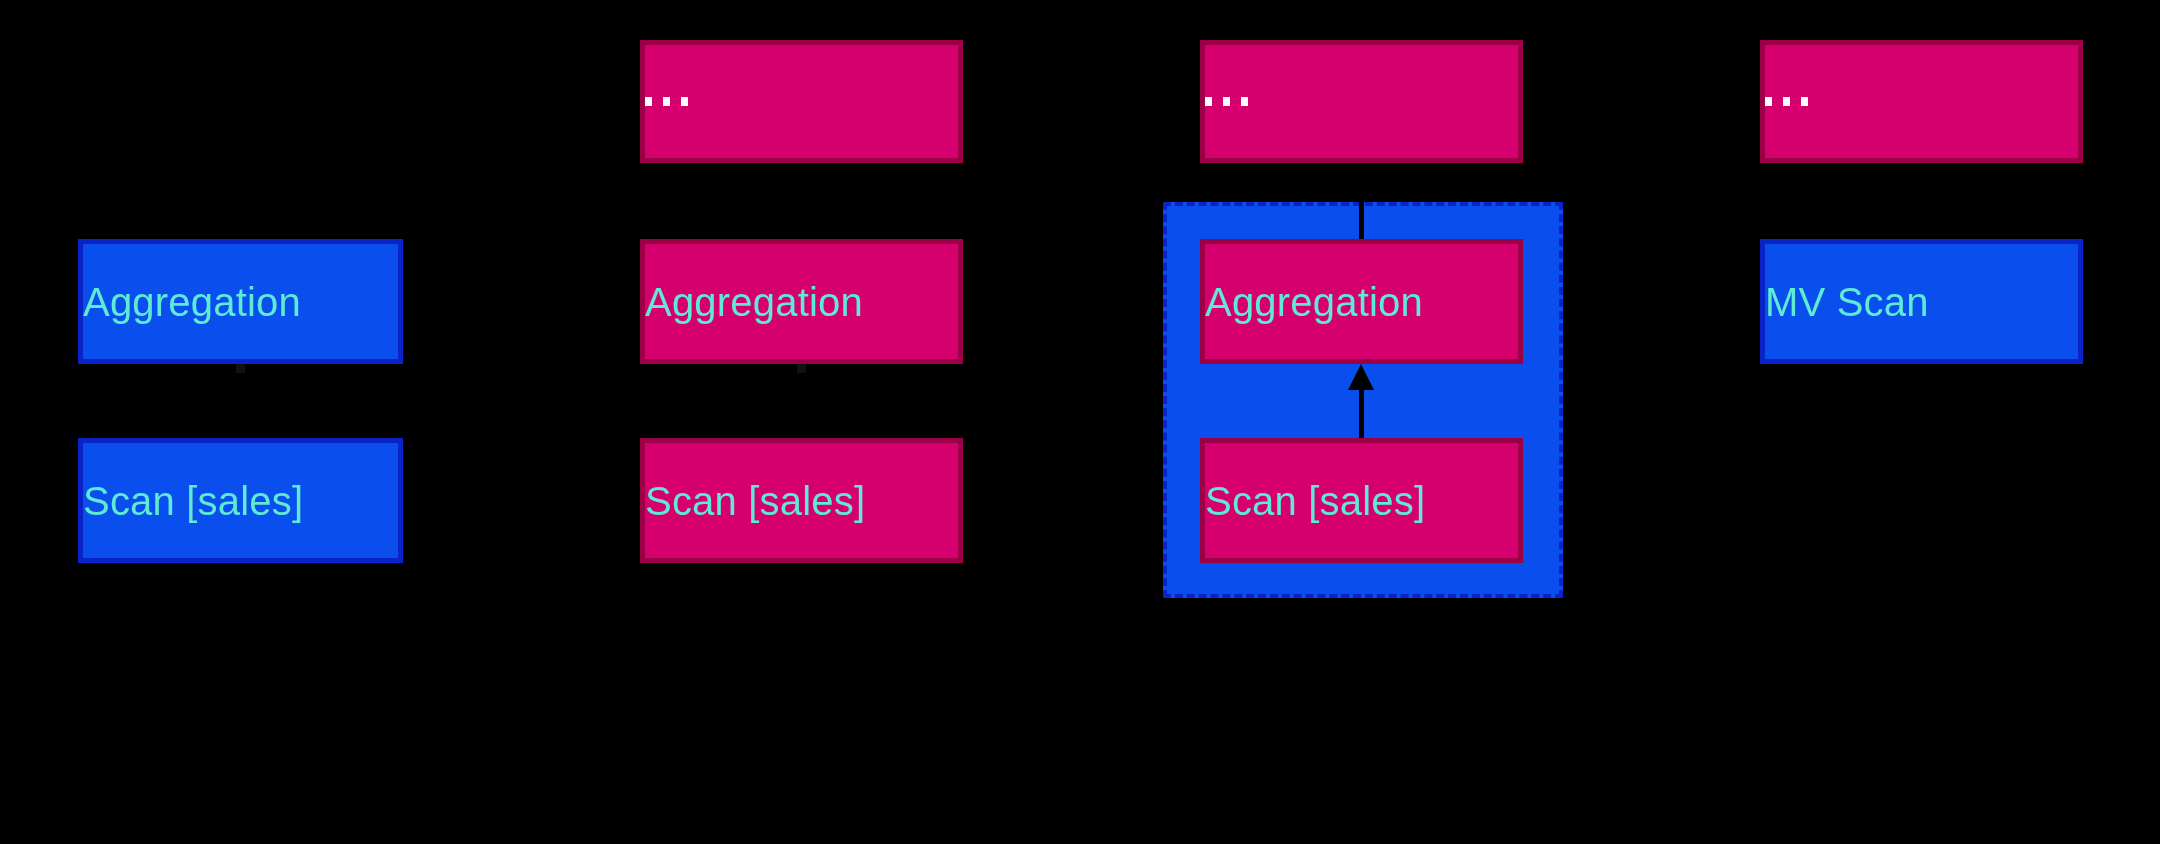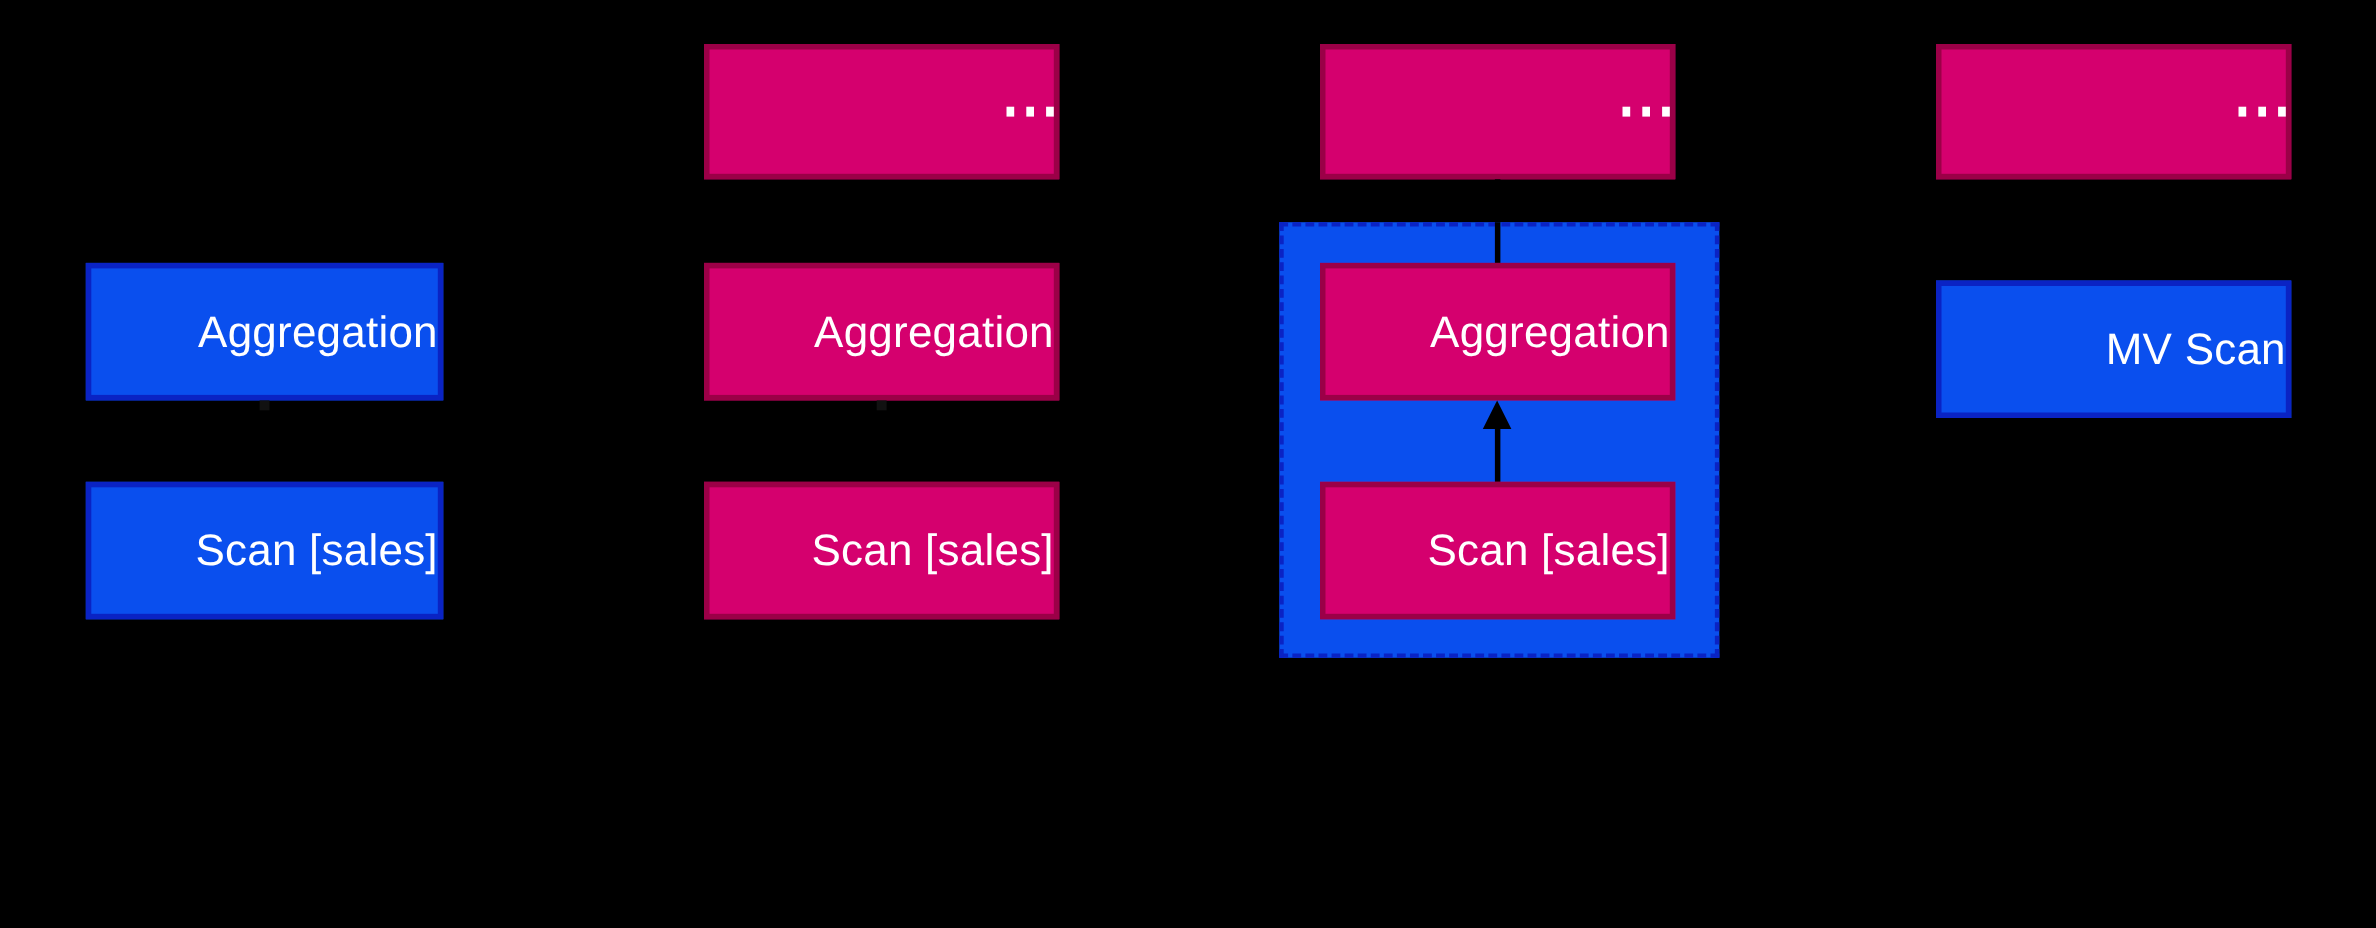--- a/index.html
+++ b/index.html
@@ -16,22 +16,22 @@
     overflow: hidden;
     font-family: "Liberation Sans", "DejaVu Sans", sans-serif;
   }
 
   
   .node {
     position: absolute;
     box-sizing: border-box;
     display: flex;
     align-items: center;
-    justify-content: flex-end;
-    color: #ffffff;
+    justify-content: flex-start;
+    color: #5eead4;
     font-size: 40px;
     line-height: 1;
     letter-spacing: 0.2px;
     white-space: nowrap;
     user-select: none;
   }
   .node.blue {
     background: #0A4FEE;
     border: 5px solid #0A23C4;
   }
@@ -140,17 +140,17 @@
   </div>
 
   <div class="node pink ellipsis" style="left:1760px; top:40px; width:323px; height:123px;">
     <span class="dots">
         <i></i>
         <i></i>
         <i></i>
       </span>
 
   </div>
-  <div class="node blue" style="left:1760px; top:239px; width:323px; height:125px;margin-top:16px;">
+  <div class="node blue" style="left:1760px; top:239px; width:323px; height:125px;">
     <span class="label-text">MV Scan</span>
   </div>
 
 </div>
 
 </body></html>

